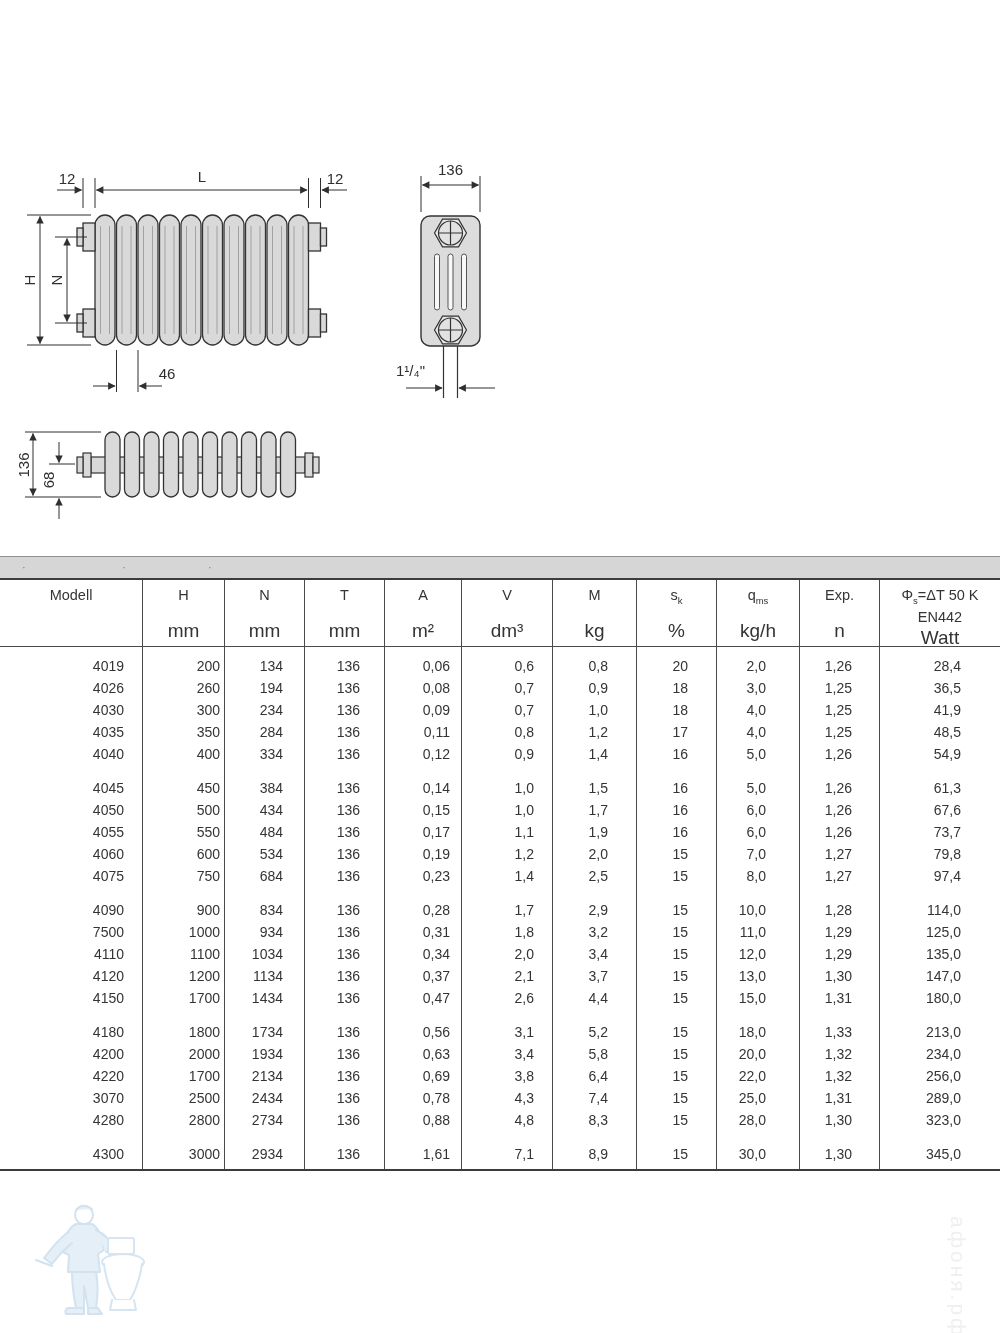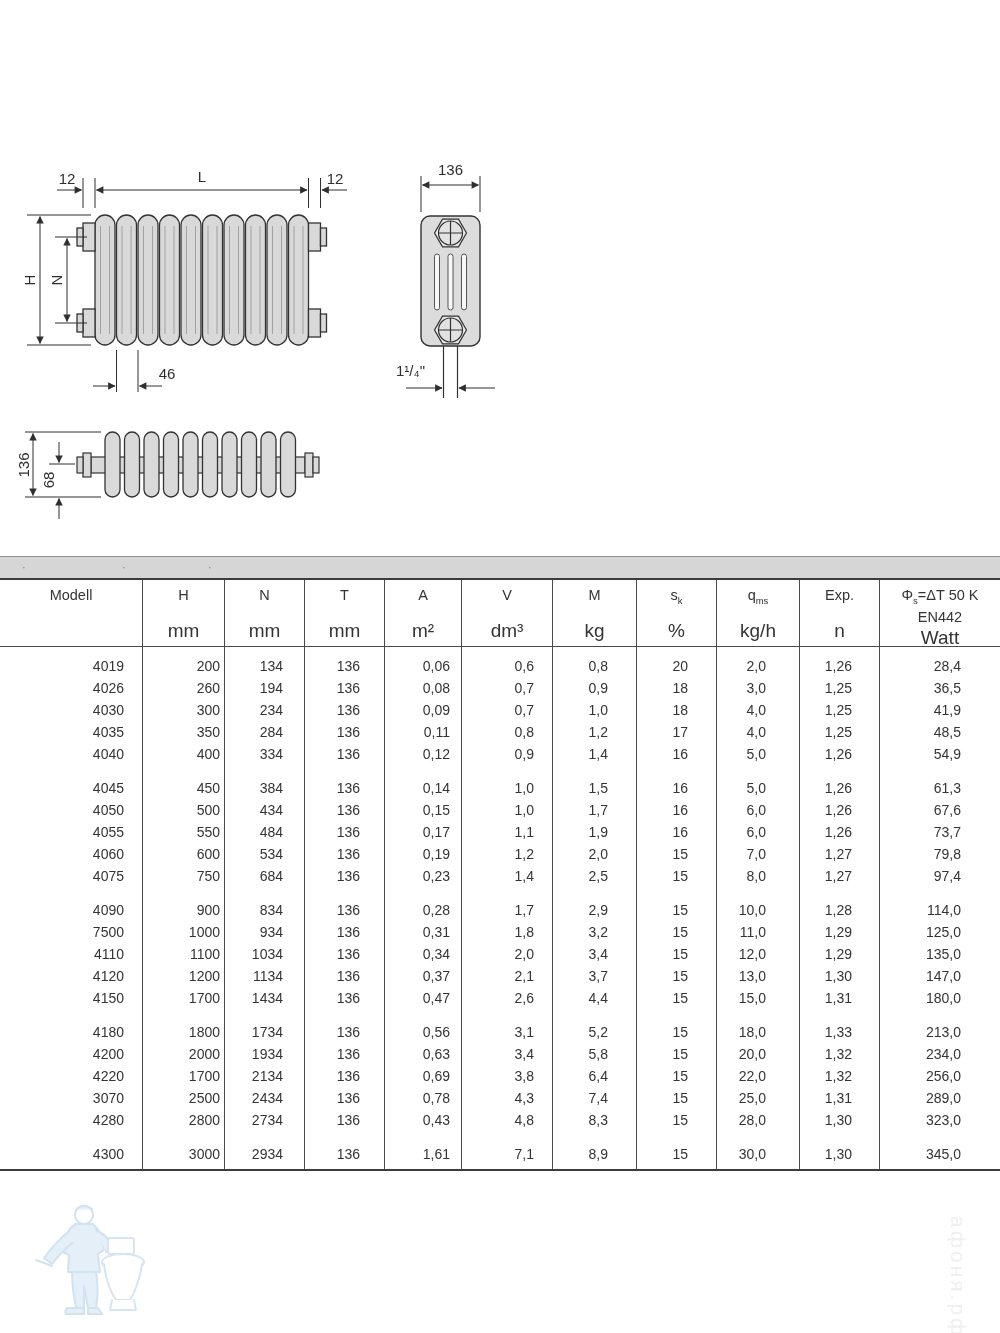--- a/index.html
+++ b/index.html
@@ -501,21 +501,21 @@
         <div class="cell c5">4,3</div>
         <div class="cell c6">7,4</div>
         <div class="cell c7">15</div>
         <div class="cell c8">25,0</div>
         <div class="cell c9">1,31</div>
         <div class="cell c10">289,0</div>
         <div class="cell c0">4280</div>
         <div class="cell c1">2800</div>
         <div class="cell c2">2734</div>
         <div class="cell c3">136</div>
-        <div class="cell c4">0,43</div>
+        <div class="cell c4">0,88</div>
         <div class="cell c5">4,8</div>
         <div class="cell c6">8,3</div>
         <div class="cell c7">15</div>
         <div class="cell c8">28,0</div>
         <div class="cell c9">1,30</div>
         <div class="cell c10">323,0</div>
         <div class="cell sp c0" style="height: 12px;"></div>
         <div class="cell sp c1" style="height: 12px;"></div>
         <div class="cell sp c2" style="height: 12px;"></div>
         <div class="cell sp c3" style="height: 12px;"></div>

